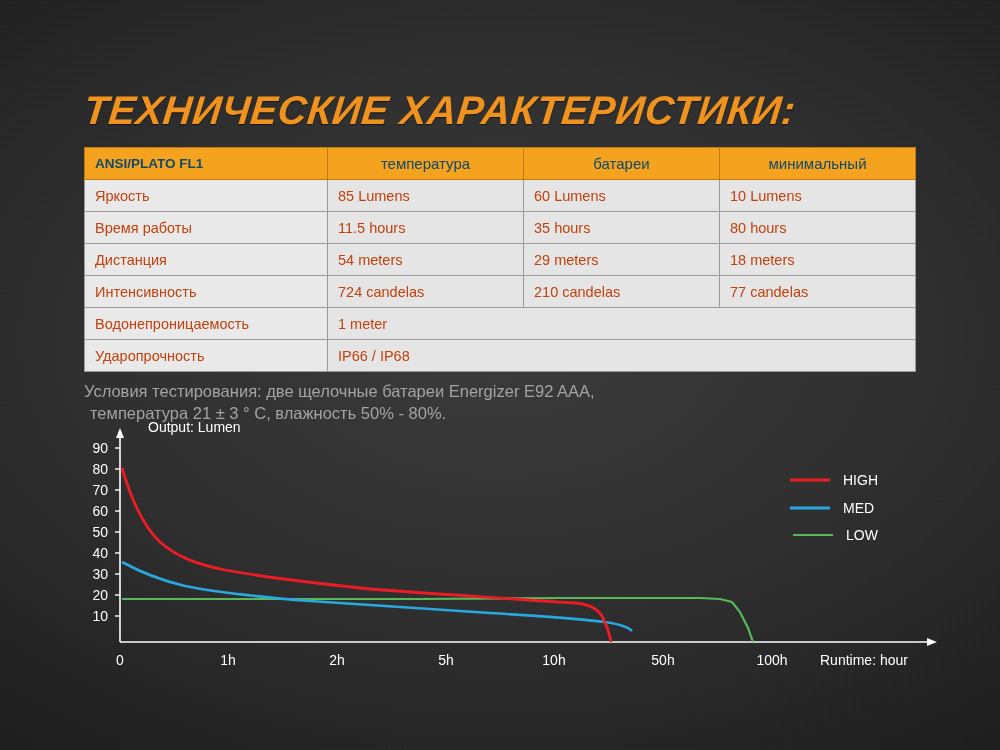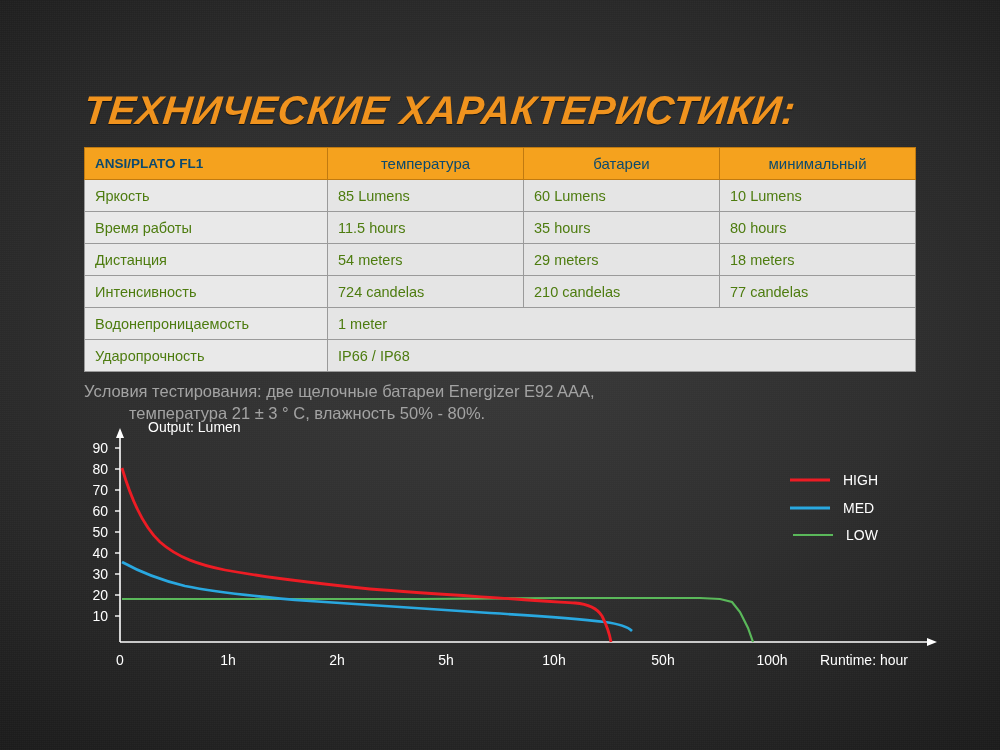--- a/index.html
+++ b/index.html
@@ -56,21 +56,21 @@
     top: 147px;
     width: 832px;
     border-collapse: collapse;
     table-layout: fixed;
     font-size: 14.5px;
   }
   .spec-table td, .spec-table th {
     border: 1px solid #9a9a9a;
     height: 31px;
     padding: 0 10px;
-    color: #4d7c0f;
+    color: #c2410c;
     background: #e8e8e8;
     font-weight: normal;
   }
   .spec-table thead th {
     background: #F5A21E;
     color: #0c4a6e;
     border-color: #c07a10;
     font-size: 15px;
   }
   .spec-table thead th.hdr-first {
@@ -95,21 +95,21 @@
   
   .note {
     position: absolute;
     left: 84px;
     top: 380px;
     width: 840px;
     color: #a3a3a3;
     font-size: 16.5px;
     line-height: 1.35;
   }
-  .note .line2 { padding-left: 6px; margin-left: 39px; }
+  .note .line2 { padding-left: 6px; }
 
   
   .chart-area {
     position: absolute;
     left: 60px;
     top: 420px;
     width: 900px;
     height: 270px;
   }
   .chart-svg { display: block; }

